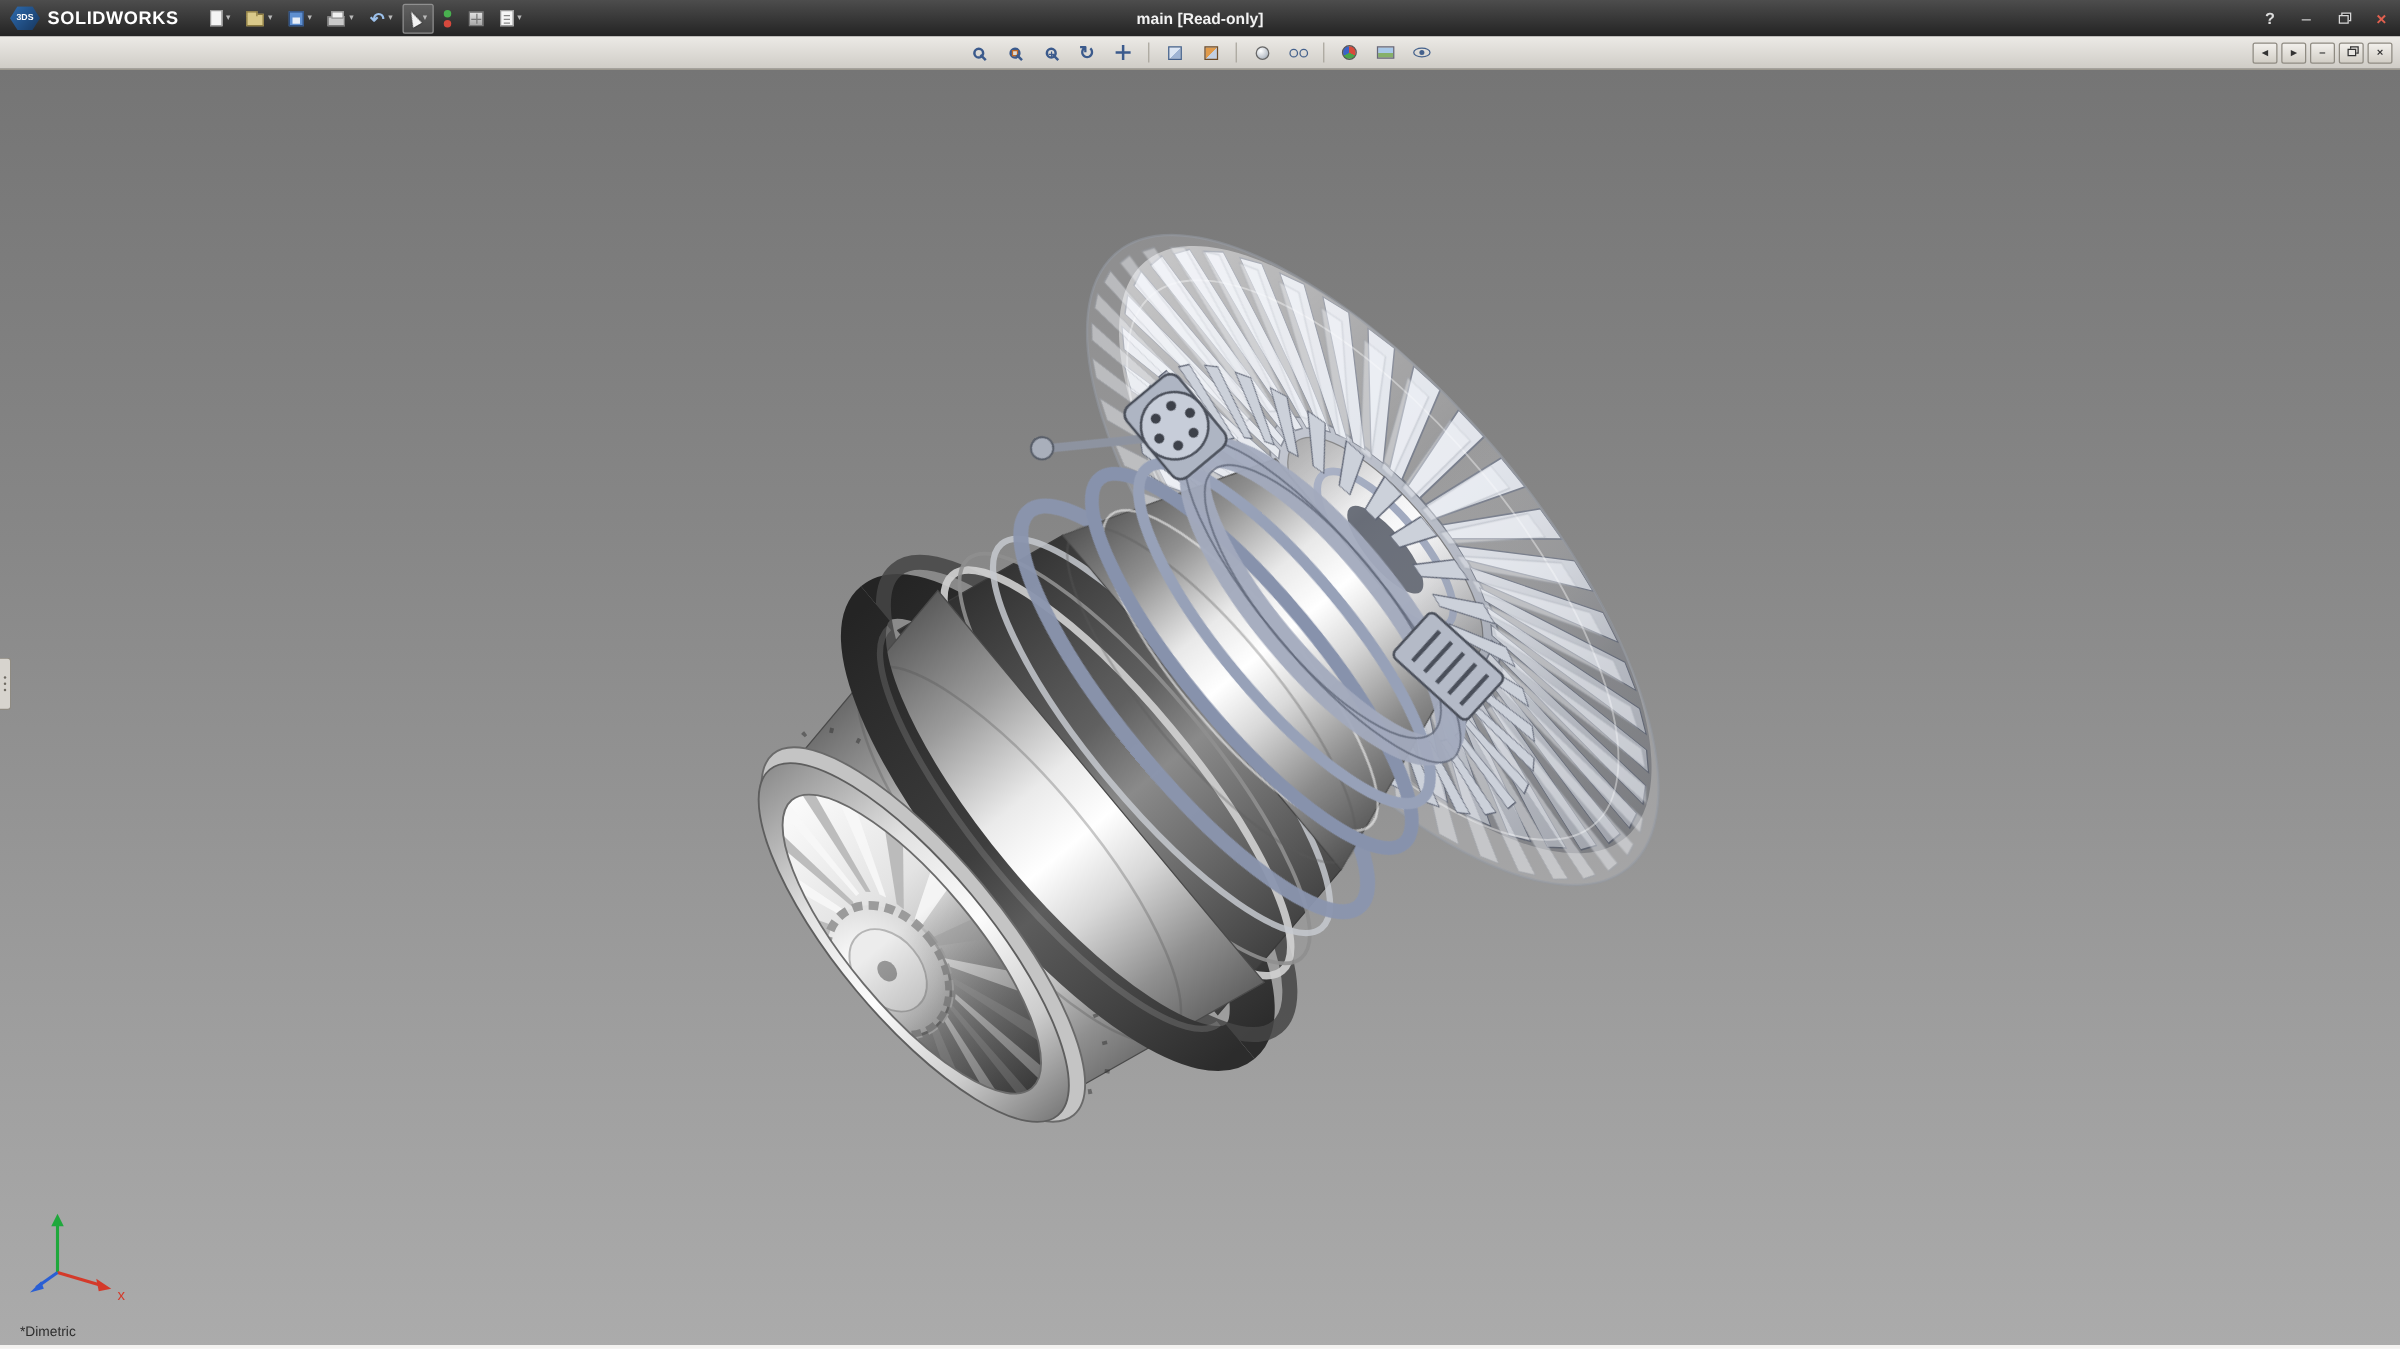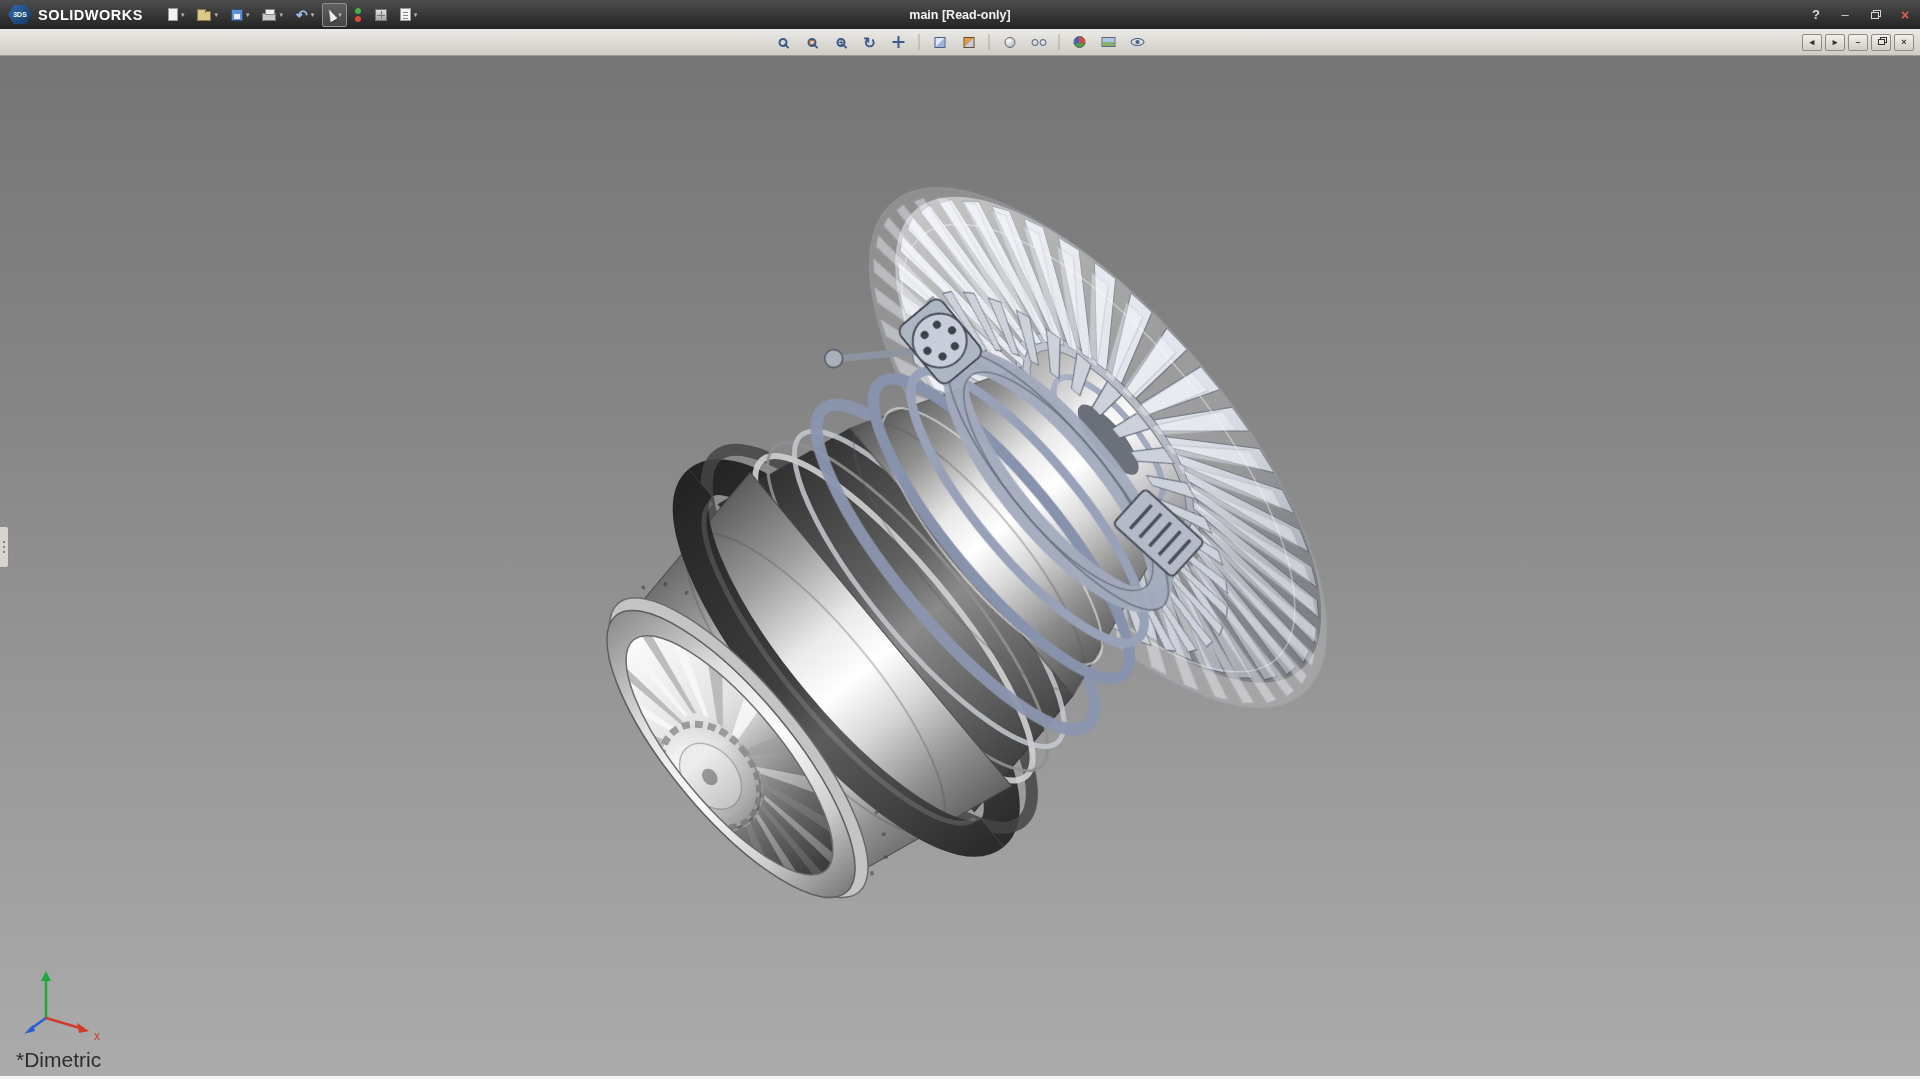--- a/index.html
+++ b/index.html
@@ -109,21 +109,21 @@
   
   .viewport { position:relative; height:1020px; flex:0 0 auto; overflow:hidden;
               background:linear-gradient(180deg,#757575 0%,#868686 35%,#9b9b9b 70%,#ababab 100%); }
   .viewport svg.scene { position:absolute; left:0; top:0; }
 
   .panel-handle { position:absolute; left:0; top:470px; width:9px; height:42px; background:#d7d4ce;
                   border:1px solid #8f8b82; border-left:none; border-radius:0 3px 3px 0;
                   display:flex; flex-direction:column; align-items:center; justify-content:center; gap:3px; }
   .panel-handle i { width:2px; height:2px; background:#6f6b63; border-radius:50%; }
 
-  .orientation-label { position:absolute; left:16px; bottom:4px; font-size:21px; color:#2d2d2d; }
+  .orientation-label { position:absolute; left:16px; bottom:4px; font-size:11px; color:#2d2d2d; }
   .triad { position:absolute; left:16px; bottom:28px; }
 
   .bottom-strip { height:3px; background:#f2f1ef; flex:0 0 auto; }
 </style>
 </head>
 <body>
 
 <div class="app">
 
   <header class="titlebar">

